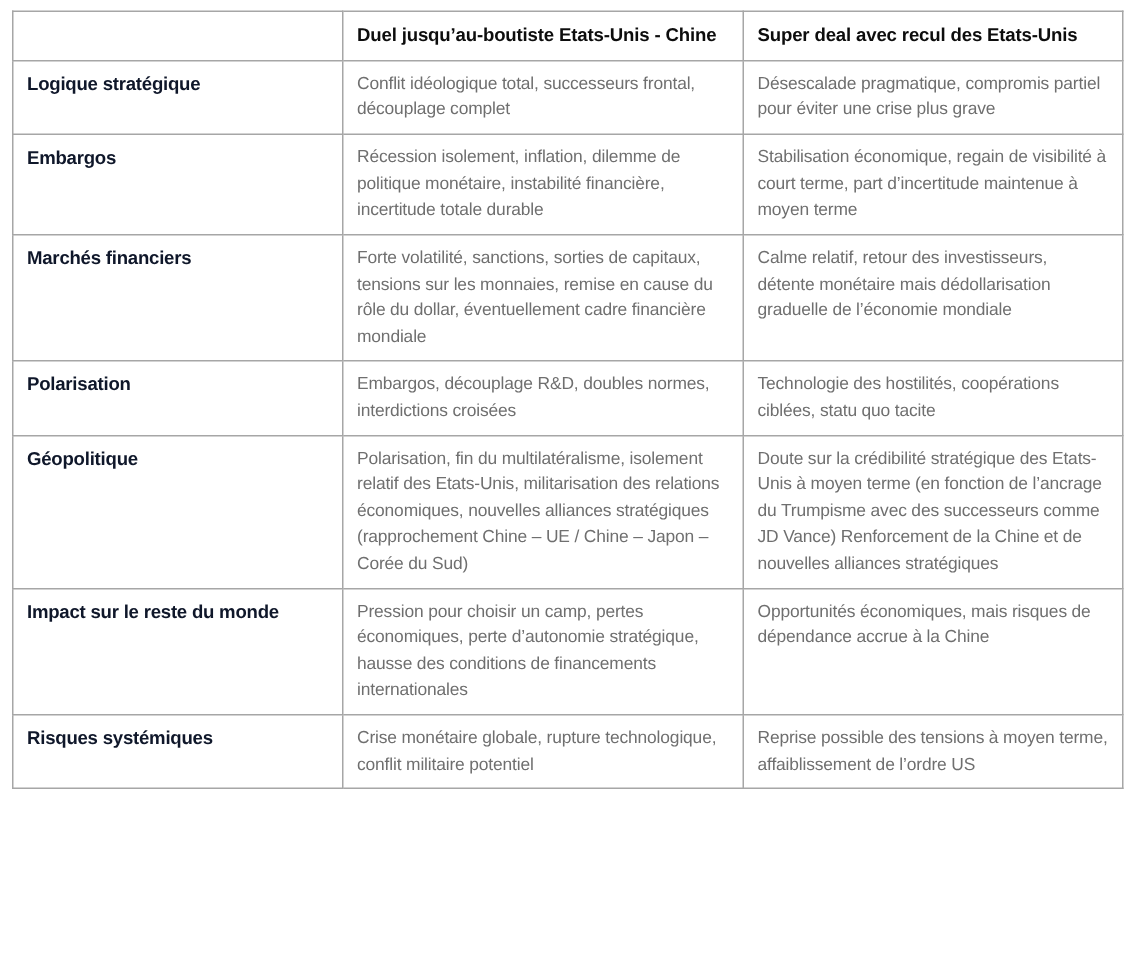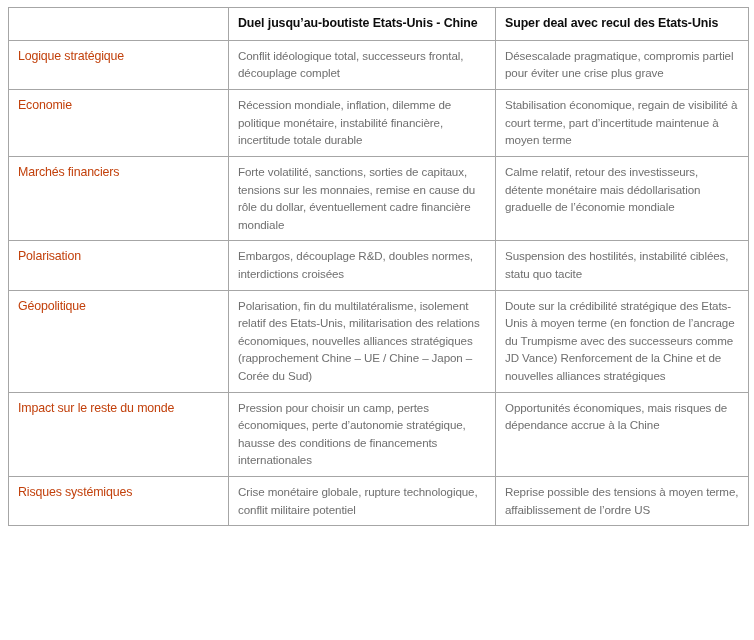--- a/index.html
+++ b/index.html
@@ -41,23 +41,23 @@
   .hdr-blank {
     background: #ffffff;
   }
   .hdr-cell {
     font-weight: bold;
     font-size: 12.4px;
     color: #0d0d0d;
     letter-spacing: -0.1px;
   }
   .row-label {
-    font-weight: normal;
+    font-weight: bold;
     font-size: 12.4px;
-    color: #c2410c;
+    color: #0f172a;
     letter-spacing: -0.15px;
   }
   .cell-body {
     font-size: 11.6px;
     color: #6f6f6f;
     letter-spacing: -0.1px;
   }
 </style>
 </head>
 <body>
@@ -74,33 +74,33 @@
         <td class="hdr-blank"></td>
         <td class="hdr-cell">Duel jusqu’au-boutiste Etats-Unis - Chine</td>
         <td class="hdr-cell">Super deal avec recul des Etats-Unis</td>
       </tr>
     <tr>
           <td class="row-label">Logique stratégique</td>
           <td class="cell-body">Conflit idéologique total, successeurs frontal, découplage complet</td>
           <td class="cell-body">Désescalade pragmatique, compromis partiel pour éviter une crise plus grave</td>
         </tr>
         <tr>
-          <td class="row-label">Economie</td>
-          <td class="cell-body">Récession mondiale, inflation, dilemme de politique monétaire, instabilité financière, incertitude totale durable</td>
+          <td class="row-label">Embargos</td>
+          <td class="cell-body">Récession isolement, inflation, dilemme de politique monétaire, instabilité financière, incertitude totale durable</td>
           <td class="cell-body">Stabilisation économique, regain de visibilité à court terme, part d’incertitude maintenue à moyen terme</td>
         </tr>
         <tr>
           <td class="row-label">Marchés financiers</td>
           <td class="cell-body">Forte volatilité, sanctions, sorties de capitaux, tensions sur les monnaies, remise en cause du rôle du dollar, éventuellement cadre financière mondiale</td>
           <td class="cell-body">Calme relatif, retour des investisseurs, détente monétaire mais dédollarisation graduelle de l’économie mondiale</td>
         </tr>
         <tr>
           <td class="row-label">Polarisation</td>
           <td class="cell-body">Embargos, découplage R&amp;D, doubles normes, interdictions croisées</td>
-          <td class="cell-body">Suspension des hostilités, instabilité ciblées, statu quo tacite</td>
+          <td class="cell-body">Technologie des hostilités, coopérations ciblées, statu quo tacite</td>
         </tr>
         <tr>
           <td class="row-label">Géopolitique</td>
           <td class="cell-body">Polarisation, fin du multilatéralisme, isolement relatif des Etats-Unis, militarisation des relations économiques, nouvelles alliances stratégiques (rapprochement Chine – UE / Chine – Japon – Corée du Sud)</td>
           <td class="cell-body">Doute sur la crédibilité stratégique des Etats-Unis à moyen terme (en fonction de l’ancrage du Trumpisme avec des successeurs comme JD Vance) Renforcement de la Chine et de nouvelles alliances stratégiques</td>
         </tr>
         <tr>
           <td class="row-label">Impact sur le reste du monde</td>
           <td class="cell-body">Pression pour choisir un camp, pertes économiques, perte d’autonomie stratégique, hausse des conditions de financements internationales</td>
           <td class="cell-body">Opportunités économiques, mais risques de dépendance accrue à la Chine</td>

